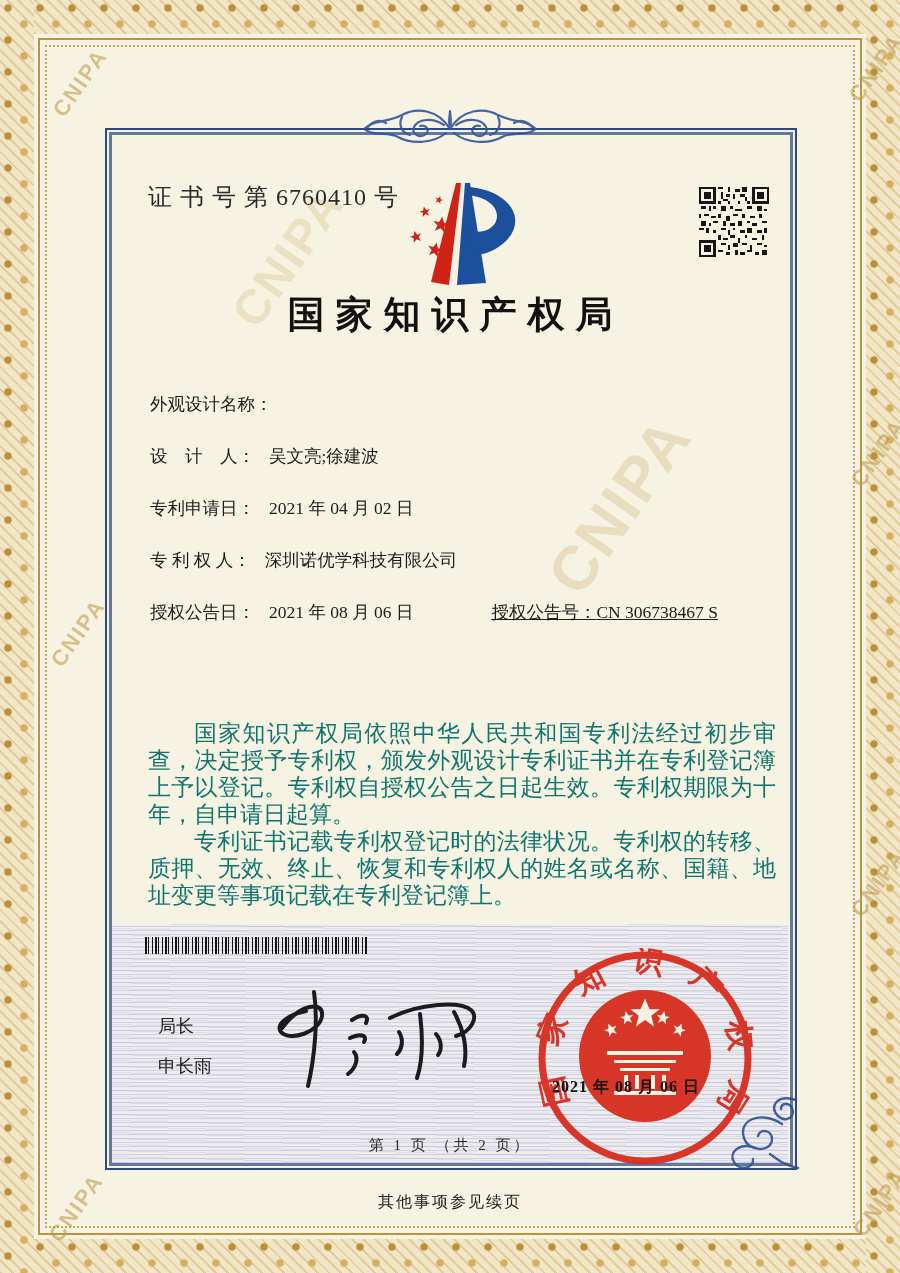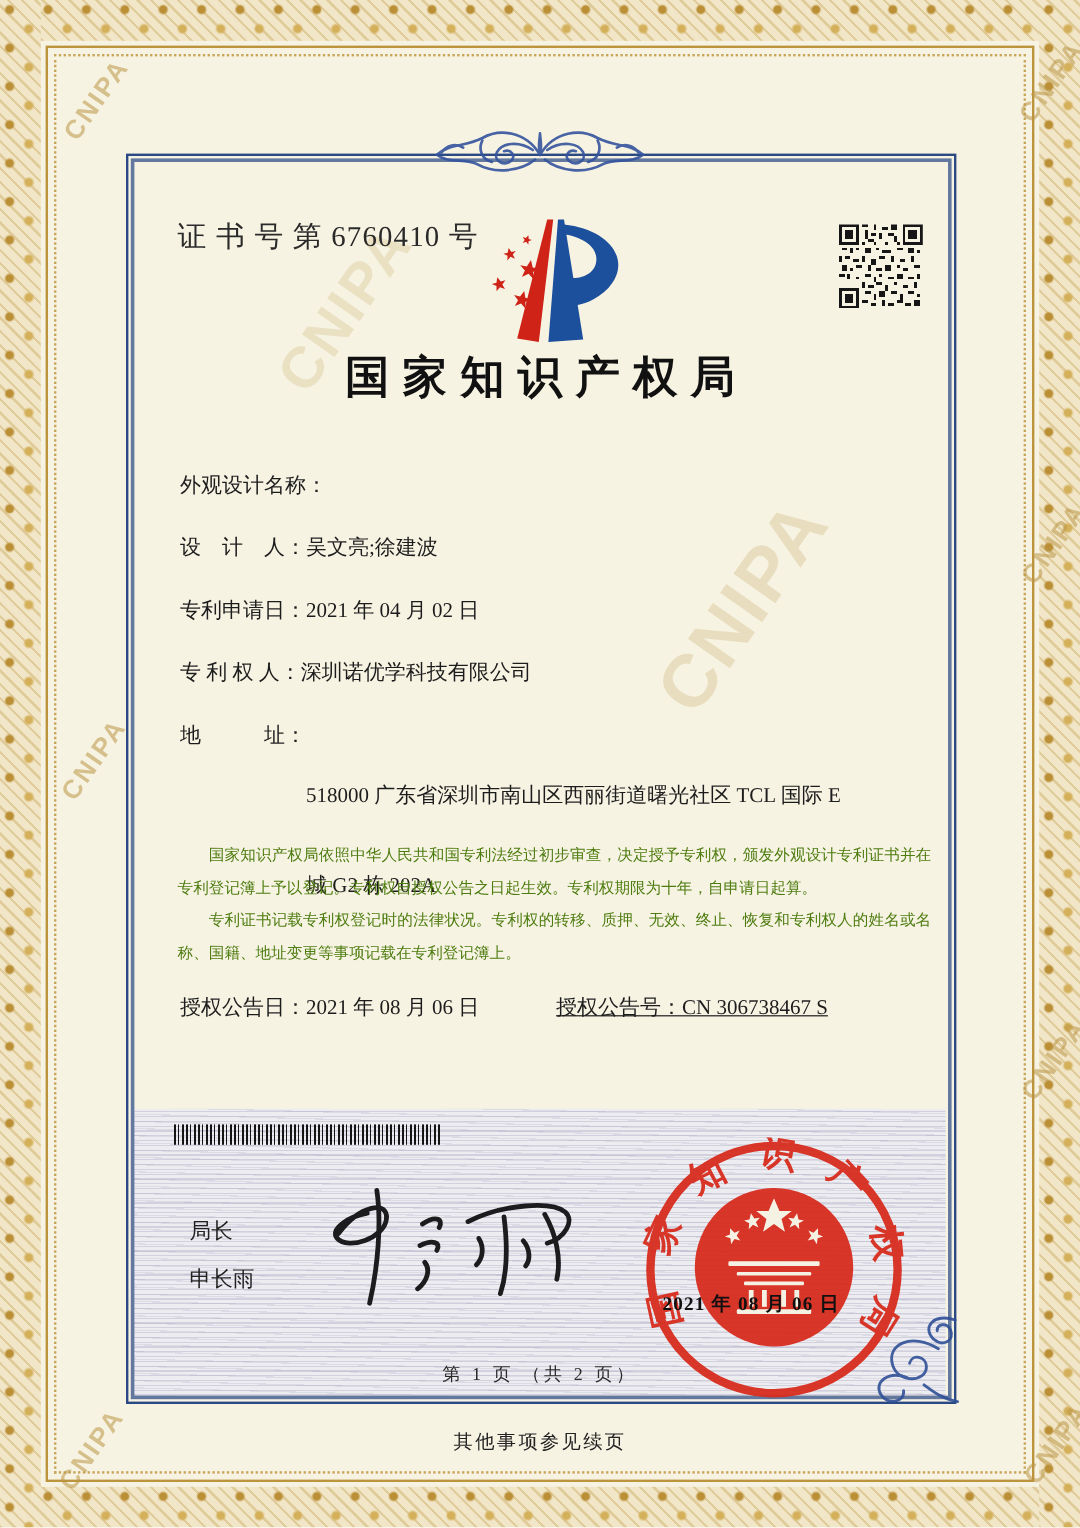--- a/index.html
+++ b/index.html
@@ -42,28 +42,28 @@
   
   .cert-no{position:absolute;left:148px;top:181px;font-size:24px;color:#2a2a2a;letter-spacing:1px;}
   .logo{position:absolute;left:383px;top:178px;}
   .qr{position:absolute;left:699px;top:187px;}
   .title{position:absolute;left:0;top:290px;width:100%;text-align:center;
       font-size:37px;font-weight:bold;color:#111;letter-spacing:11px;text-indent:11px;}
 
   
   .fields{position:absolute;left:150px;top:392px;width:620px;display:flex;flex-direction:column;gap:27px;
       font-size:17.5px;color:#1c1c1c;}
-  .frow{display:flex;line-height:25px;}
+  .frow{display:flex;line-height:25px;gap:14px;}
   .flabel{white-space:pre;flex:0 0 auto;}
   .fvalue{white-space:pre-wrap;}
   .addr-l2{line-height:25px;}
   .pair2{margin-left:64px;display:flex;text-decoration:underline;}
 
   
-  .paras{position:absolute;left:148px;top:699px;width:628px;font-size:13px;color:#4d7c0f;
+  .paras{position:absolute;left:148px;top:720px;width:628px;font-size:23px;color:#0f766e;
       line-height:27px;text-align:justify;}
   .paras p{margin:0;text-indent:2em;}
 
   
   .barcode{position:absolute;left:145px;top:937px;width:222px;height:17px;
       background:repeating-linear-gradient(90deg,#141414 0 2px,transparent 2px 3px,#141414 3px 4px,transparent 4px 7px,#141414 7px 8px,transparent 8px 10px);}
   .signer{position:absolute;left:158px;top:1006px;font-size:18px;color:#222;line-height:40px;
       font-family:"Liberation Sans",sans-serif;}
   .signature{position:absolute;left:268px;top:986px;}
   .seal{position:absolute;left:534px;top:948px;}
@@ -241,27 +241,20 @@
     </div>
     <div class="frow">
       <span class="flabel">专利申请日：</span>
       <span class="fvalue">2021 年 04 月 02 日</span>
     </div>
     <div class="frow">
       <span class="flabel">专 利 权 人：</span>
       <span class="fvalue">深圳诺优学科技有限公司</span>
     </div>
     <div class="frow">
-      <span class="flabel">地　　　址：</span>
-      <span class="fvalue">
-        <span style="display:block">518000 广东省深圳市南山区西丽街道曙光社区 TCL 国际 E</span>
-        <span class="addr-l2" style="display:block">城 G2 栋 202A</span>
-      </span>
-    </div>
-    <div class="frow">
       <span class="flabel">授权公告日：</span>
       <span class="fvalue">2021 年 08 月 06 日</span>
       <span class="pair2">
         <span class="flabel">授权公告号：</span>
         <span class="fvalue">CN 306738467 S</span>
       </span>
     </div>
   </div>
 
   <div class="paras">

